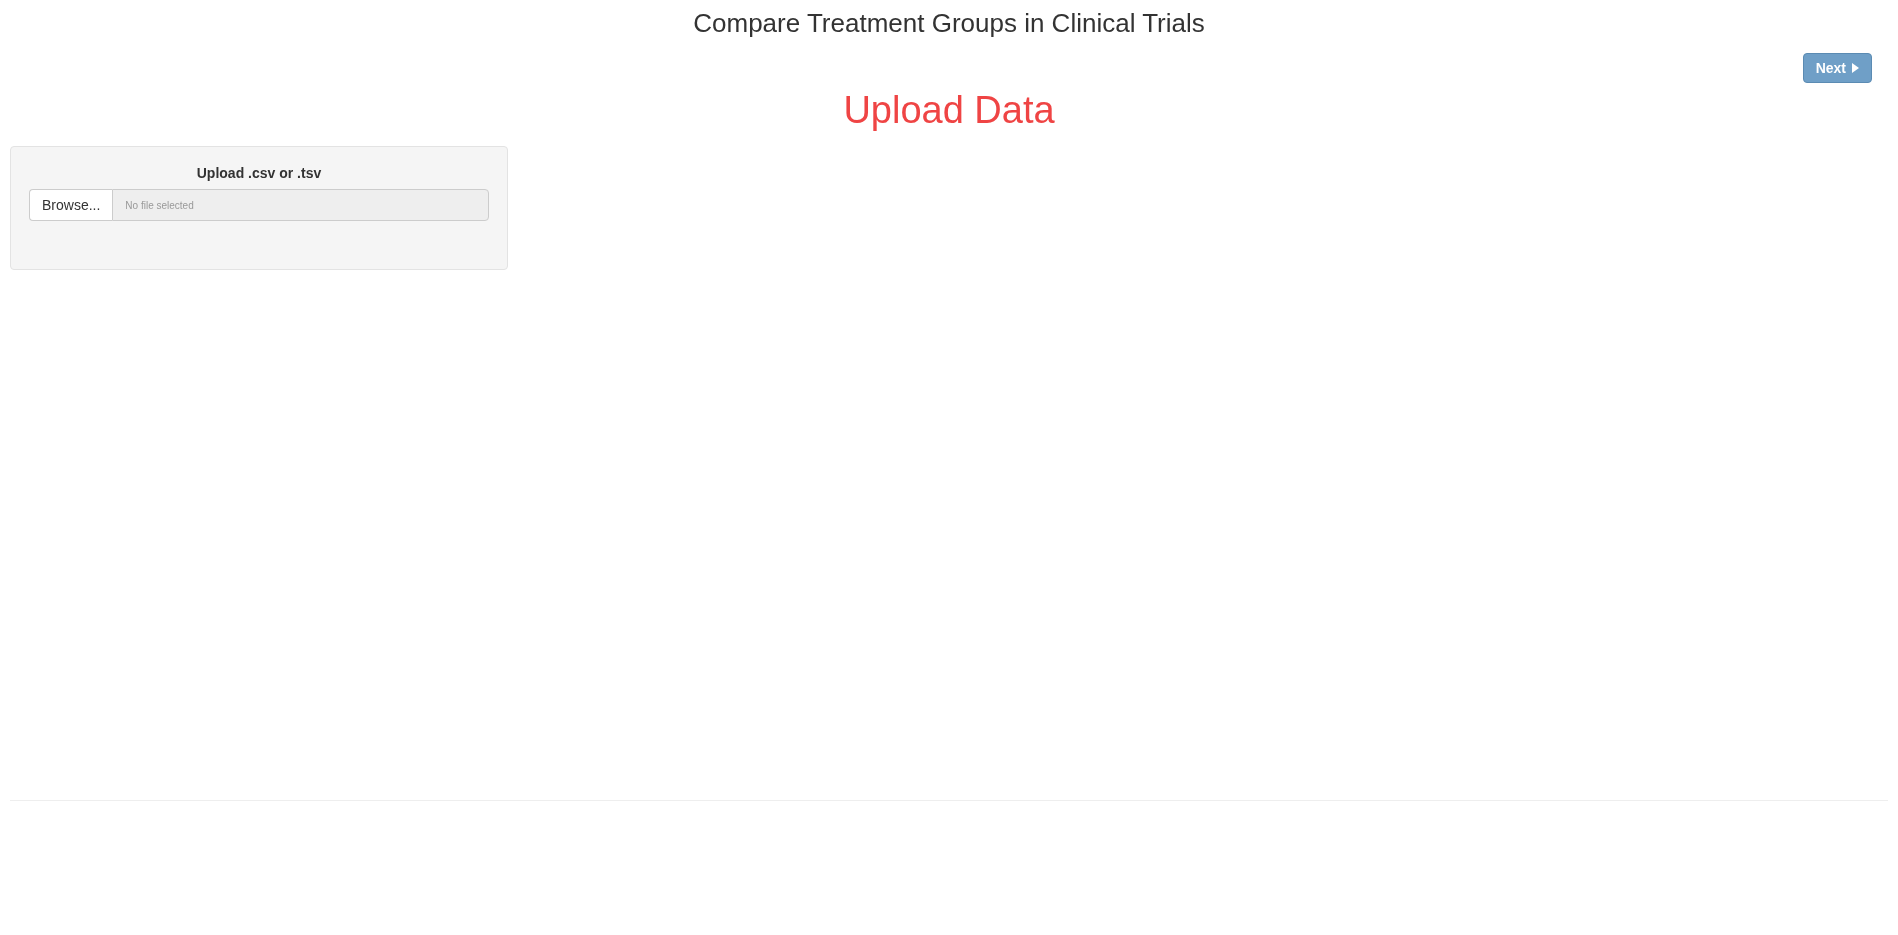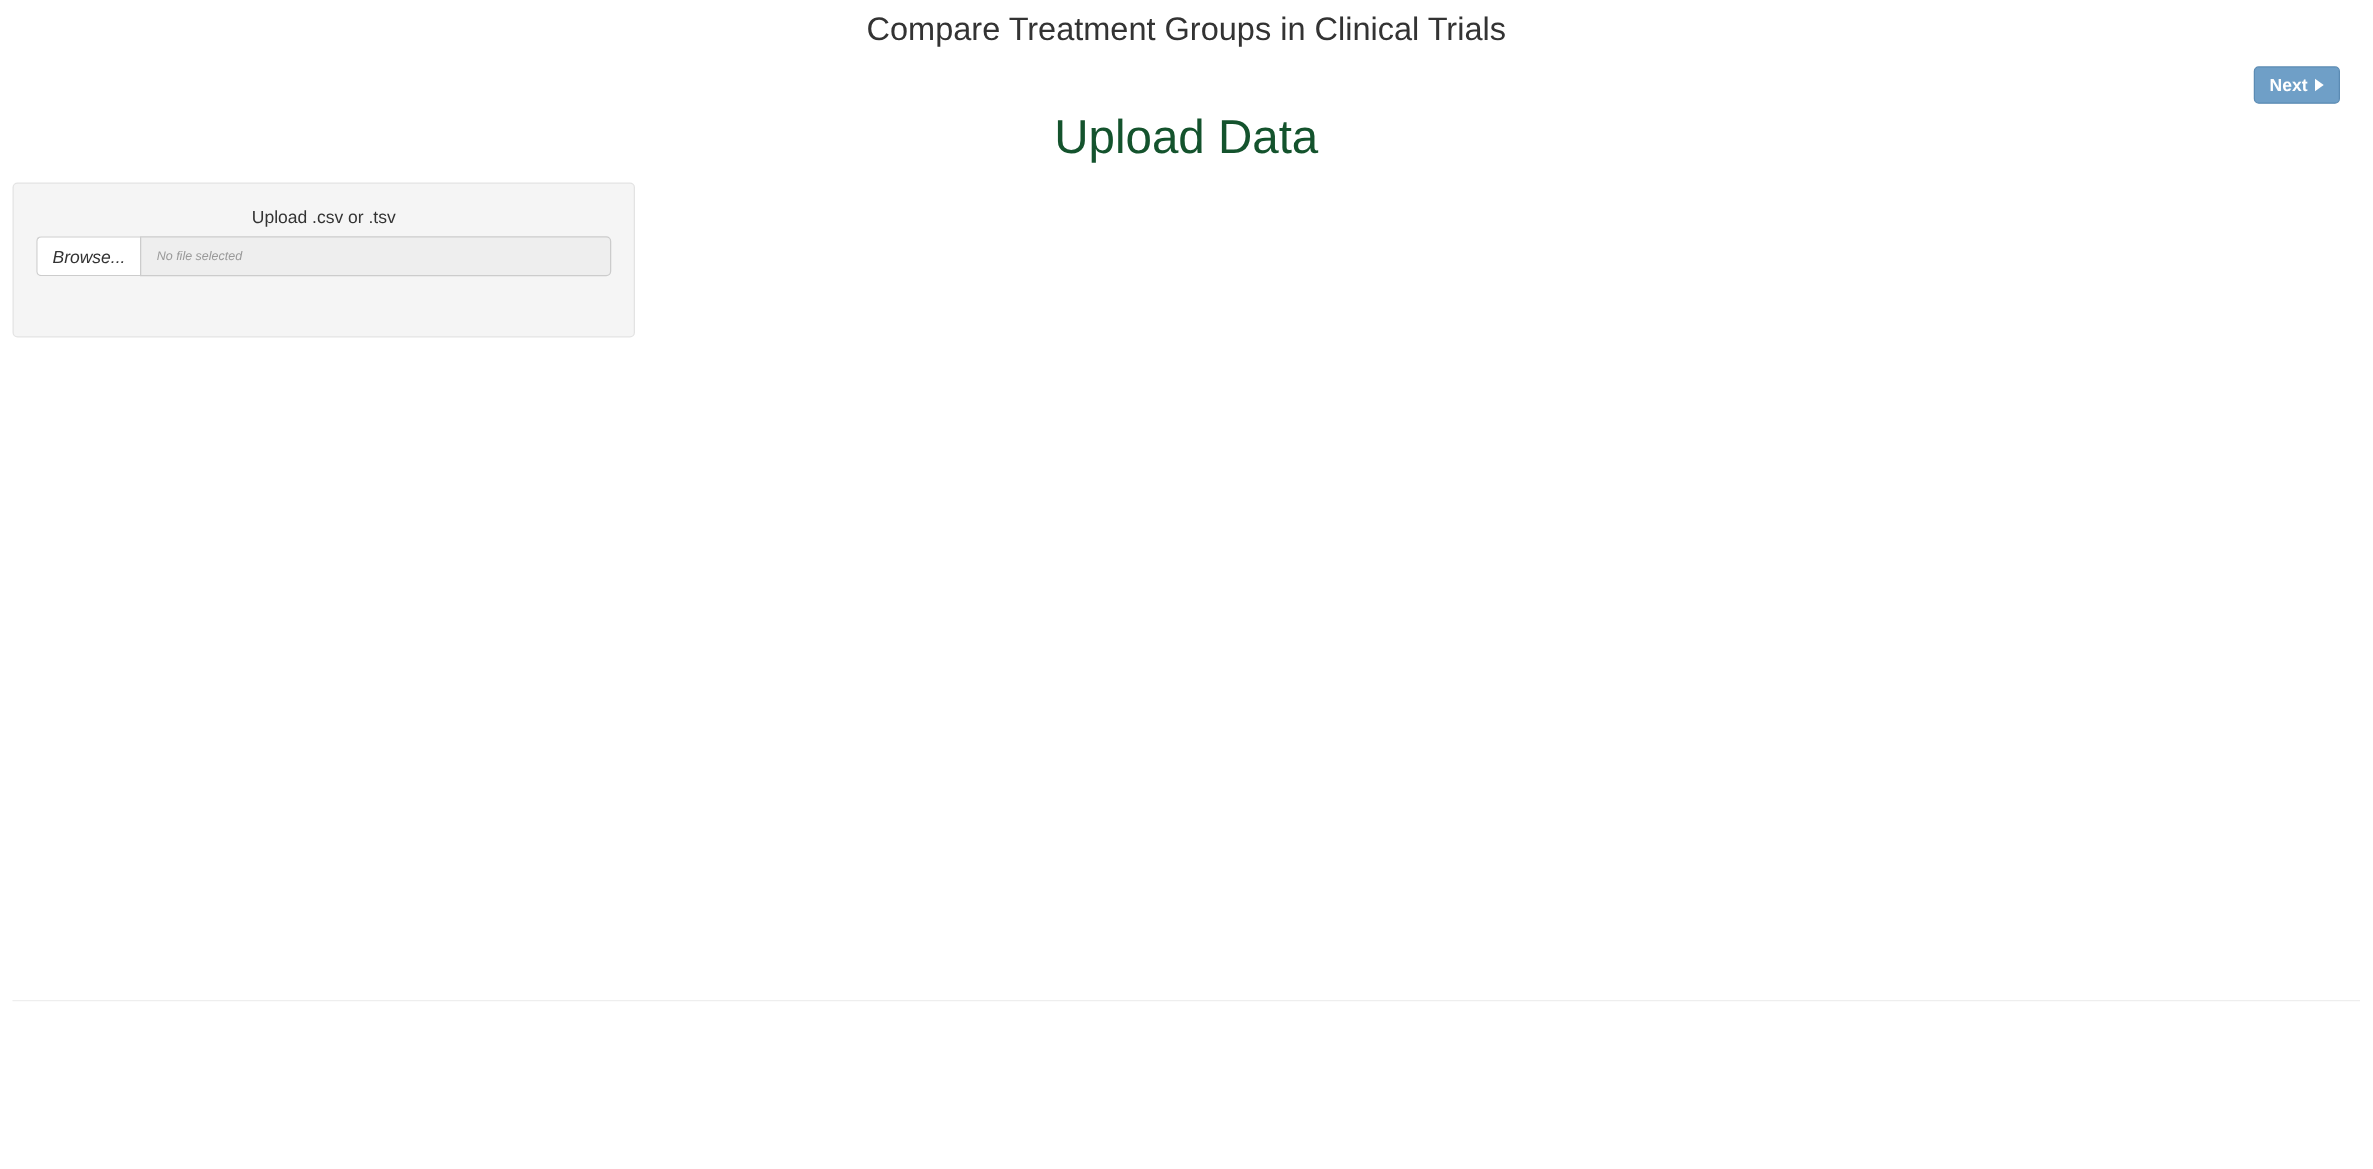--- a/index.html
+++ b/index.html
@@ -45,44 +45,43 @@
       display: inline-block;
       width: 0;
       height: 0;
       border-top: 5px solid transparent;
       border-bottom: 5px solid transparent;
       border-left: 7px solid #fff;
     }
     .page-heading {
       font-size: 38px;
       font-weight: 400;
-      color: #14532d;
+      color: #ef4444;
       margin: 6px 0 14px 0;
     }
     .upload-panel {
       width: 498px;
       min-height: 124px;
       background: #f5f5f5;
       border: 1px solid #e3e3e3;
       border-radius: 4px;
       padding: 18px 18px 40px 18px;
       position: relative;
     }
     .upload-label {
       font-size: 14px;
-      font-weight: 400;
+      font-weight: 700;
       color: #333;
       margin-bottom: 8px;
       display: block;
     }
     .file-input {
       display: flex;
       width: 100%;
       height: 32px;
-      font-style: italic;
     }
     .browse-btn {
       background: #fff;
       border: 1px solid #ccc;
       border-right: none;
       border-radius: 4px 0 0 4px;
       padding: 0 12px;
       font-size: 14px;
       color: #333;
       cursor: pointer;

